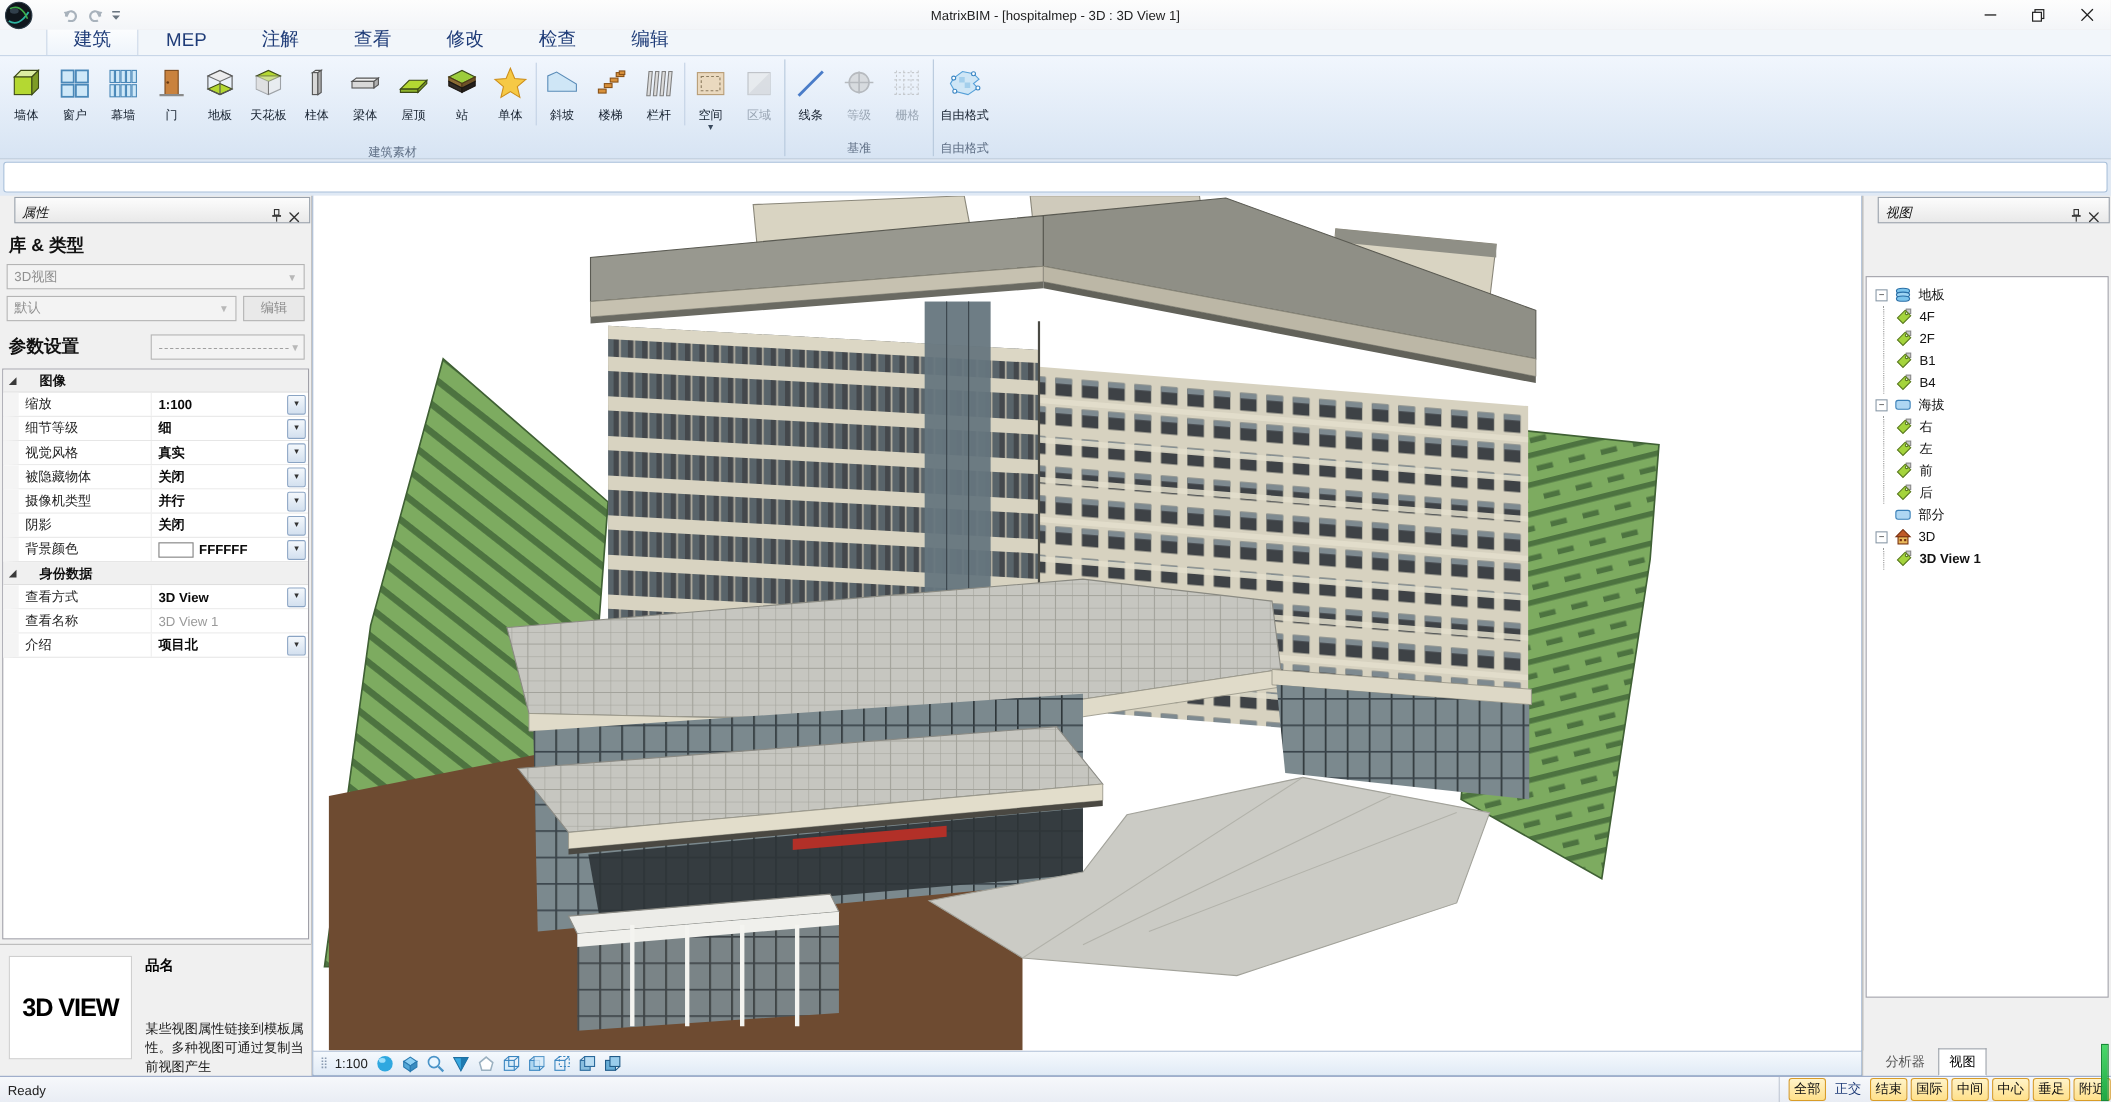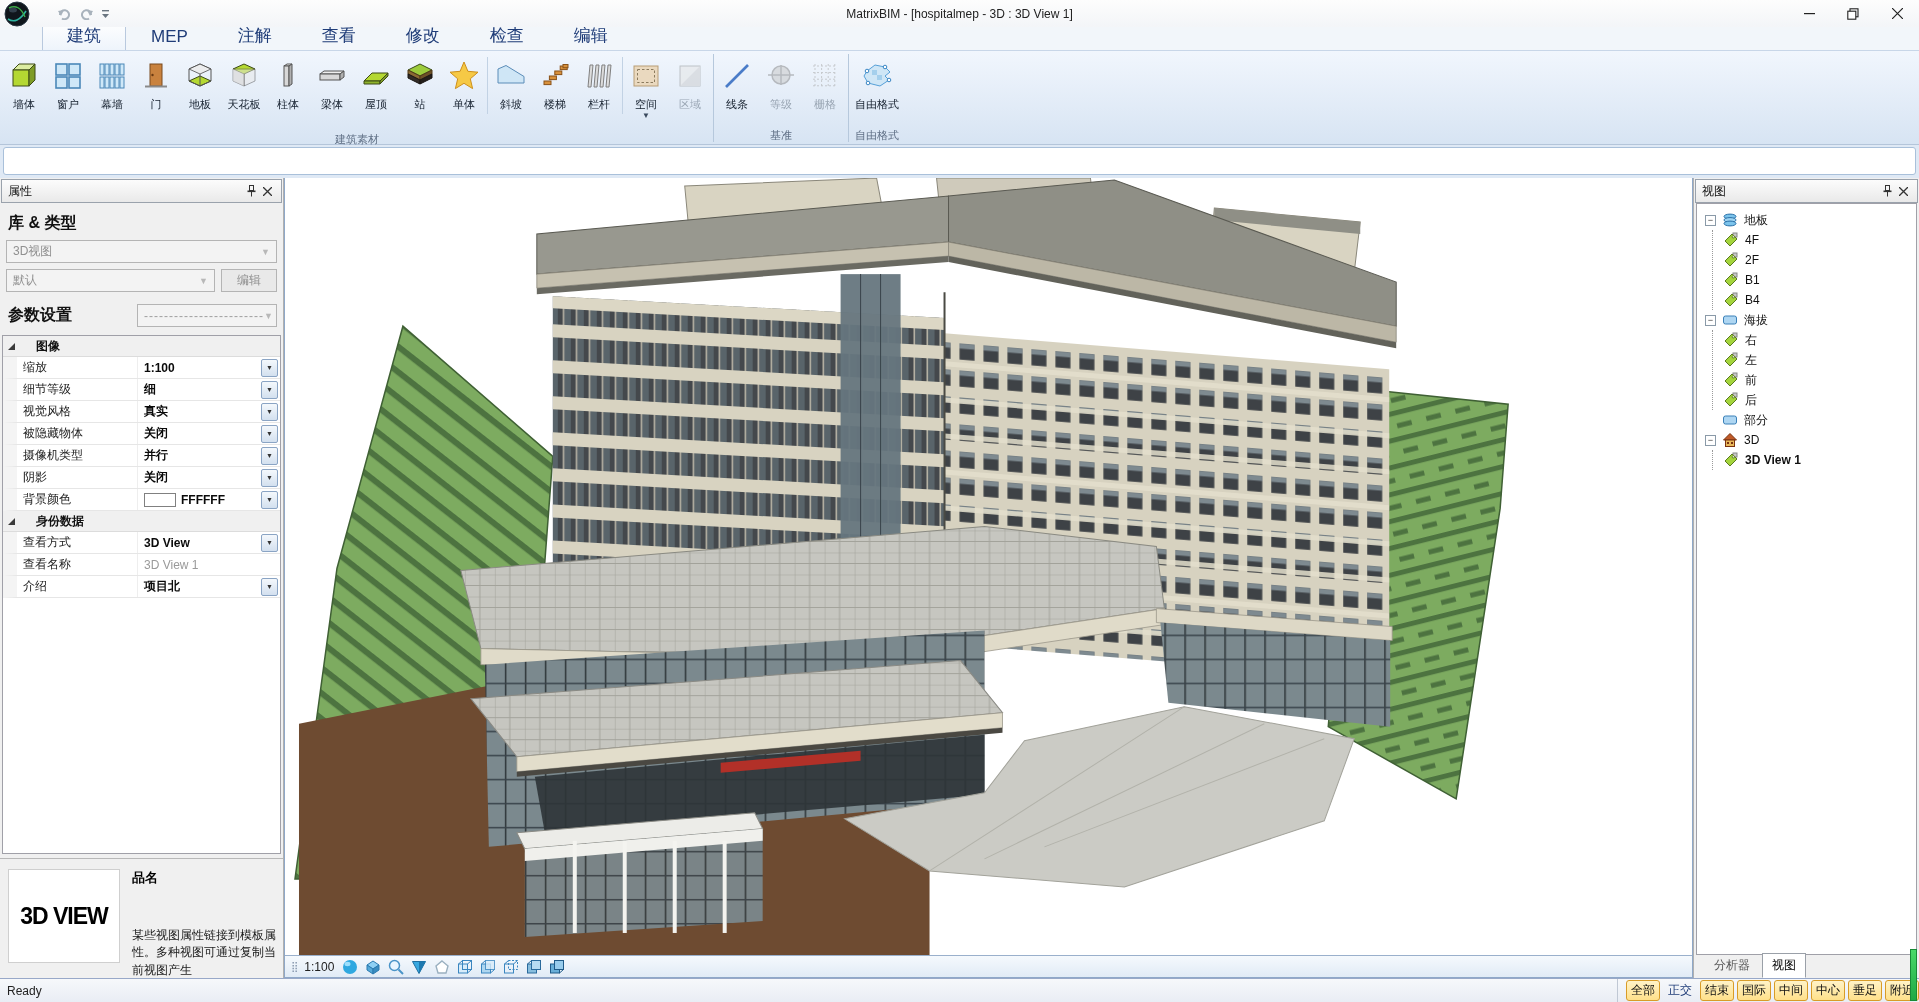--- a/index.html
+++ b/index.html
@@ -37,21 +37,21 @@
 
   
   .promptbar { height:33px; background:#dfe9f5; padding:2px 3px; flex:none; }
   .promptbar input { width:100%; height:28px; border:1px solid #a9c0da; border-radius:3px; background:#fff; outline:none; padding:0 8px; font:inherit; }
 
   
   .main { flex:1; display:flex; min-height:0; }
 
   
   .leftpanel { width:284px; flex:none; background:#f0f0f0; border-right:1px solid #b0b0b0; display:flex; flex-direction:column; }
-  .panelhead { height:24px; margin:1px 1px 0 1px; border:1px solid #9aa2ac; background:linear-gradient(#fcfcfc,#e9e9e9); display:flex; align-items:center; padding:0 6px; flex:none; }
+  .panelhead { height:24px; margin:1px 1px 0 13px; border:1px solid #9aa2ac; background:linear-gradient(#fcfcfc,#e9e9e9); display:flex; align-items:flex-end; padding:0 6px; flex:none;font-style:italic; }
   .panelhead .ph-title { flex:1; color:#111; }
   .ph-ic { width:16px; display:flex; justify-content:center; color:#444; }
   .lp-body { padding:6px 6px 0 6px; }
   .lp-label { font-weight:bold; font-size:16px; color:#111; margin:4px 0 6px 2px; }
   .combo { height:23px; border:1px solid #b4b4b4; background:#f3f3f3; color:#909090; display:flex; align-items:center; padding:0 6px; margin-bottom:6px; }
   .combo .cArr { margin-left:auto; color:#b8b8b8; font-size:9px; }
   .comborow { display:flex; gap:6px; }
   .comborow .combo { flex:1; }
   .btn-edit { width:56px; height:23px; border:1px solid #b4b4b4; background:#e9e9e9; color:#8e8e8e; text-align:center; line-height:21px; }
   .paramrow { display:flex; align-items:center; margin:6px 0 4px 0; }
@@ -75,21 +75,21 @@
   
   .center { flex:1; display:flex; flex-direction:column; min-width:0; border:1px solid #8fa8c8; border-top:none; background:#fff; }
   .viewport { flex:1; position:relative; background:#ffffff; overflow:hidden; }
   .viewport svg.scene { display:block; width:100%; height:100%; }
   .vtoolbar { height:22px; flex:none; background:linear-gradient(#f5f9fd,#e1ebf6); border-top:1px solid #9ab0cc; display:flex; align-items:center; gap:7px; padding:0 6px; }
   .vgrip { color:#8a9ab0; font-size:10px; letter-spacing:-1px; line-height:10px; }
   .vscale { color:#222; }
   .vticon { width:18px; height:18px; display:flex; align-items:center; justify-content:center; }
 
   
-  .rightcol { width:226px; flex:none; background:#f0f0f0; border-left:1px solid #b0b0b0; display:flex; flex-direction:column; }
+  .rightcol { width:226px; flex:none; background:#f0f0f0; border-left:1px solid #b0b0b0; display:flex; flex-direction:column;gap:48px; }
   .treewrap { flex:1; margin:0 2px 0 2px; border:1px solid #a0a0a8; background:#fff; padding:6px 2px 0 6px; overflow:hidden; }
   .trow { display:flex; align-items:center; height:20px; gap:4px; white-space:nowrap; }
   .texp { width:11px; height:11px; border:1px solid #8a9aa8; background:#fff; display:flex; align-items:center; justify-content:center; font-size:9px; line-height:9px; color:#333; flex:none; margin-left:2px; }
   .texp.none { border:none; background:none; }
   .tic { width:20px; height:16px; display:flex; align-items:center; justify-content:center; flex:none; }
   .tlabel { color:#111; }
   .tlabel.bold { font-weight:bold; }
   .tchildren { margin-left:9px; border-left:1px dotted #9a9a9a; }
   .tchildren .trow { padding-left:8px; }
   .righttabs { height:23px; flex:none; display:flex; align-items:flex-end; padding-left:10px; gap:2px; background:#f0f0f0; }

